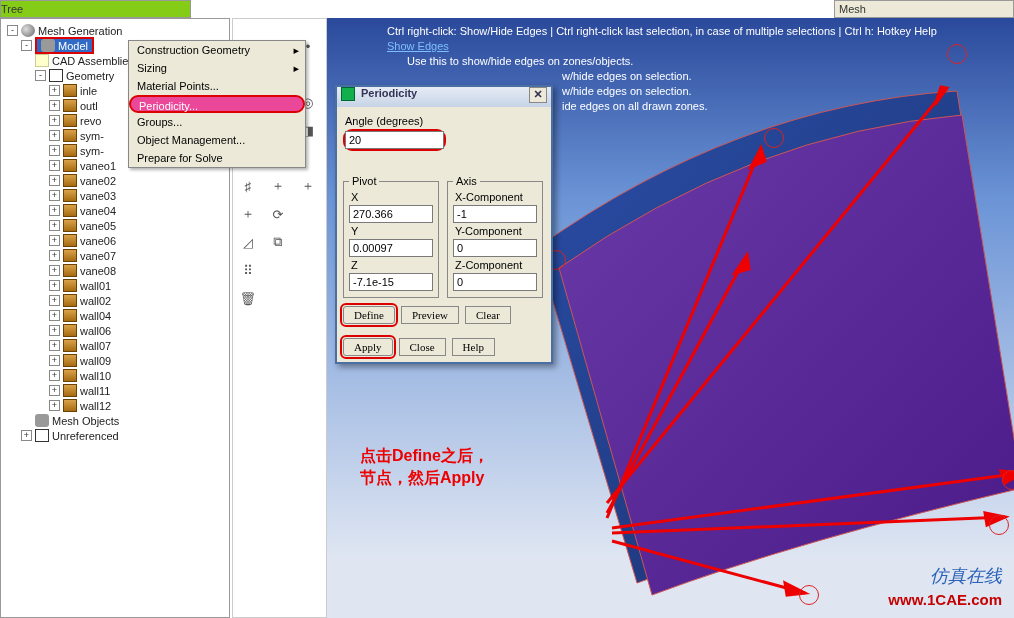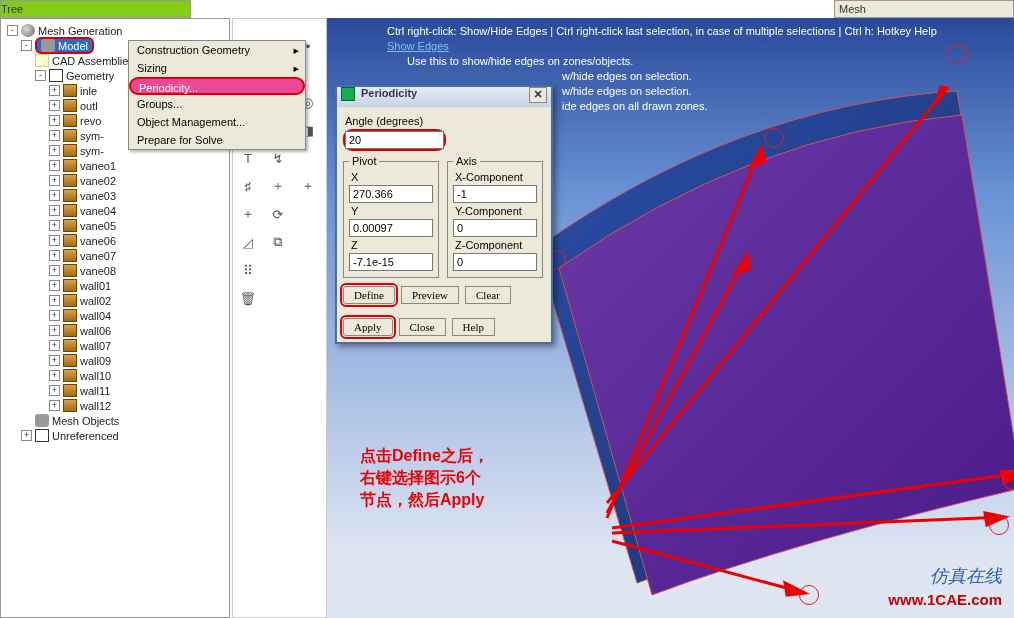--- a/index.html
+++ b/index.html
@@ -12,21 +12,21 @@
   .tree-row { display: flex; align-items: center; height: 15px; font-size: 11px; white-space: nowrap; }
   .tree-row .exp { width: 11px; height: 11px; border: 1px solid #888; text-align: center; line-height: 8px; font-size: 9px; margin-right: 3px; color: #333; }
   .tree-row .ico { width: 14px; height: 13px; margin-right: 3px; display: inline-block; }
   .ico-globe { background: radial-gradient(circle at 5px 5px,#ddd,#666); border-radius: 50%; }
   .ico-gear  { background: #999; border-radius: 3px; }
   .ico-cube  { background: linear-gradient(#d9a24a,#a76b10); border: 1px solid #6b4200; }
   .ico-ce    { background: #ffc; border: 1px solid #cc9; }
   .ico-ud    { background: #fff; border: 1px solid #333; }
   .tree-row .lbl { color: #222; }
   .pad1 { padding-left: 6px; } .pad2 { padding-left: 20px; } .pad3 { padding-left: 34px; } .pad4 { padding-left: 48px; }
-  .model-hl { border: 2px solid #d00; border-radius: 6px; padding: 0 4px; display: inline-flex; align-items: center; background: #316AC5; color:#fff;}
+  .model-hl { border: 2px solid #d00; border-radius: 0; padding: 0 4px; display: inline-flex; align-items: center; background: #316AC5; color:#fff;}
   .model-hl .lbl{ color:#fff;}
 
   .toolbar-strip { position: absolute; left: 232px; top: 18px; width: 95px; height: 600px; background: #fff; border: 1px solid #ccc; }
   .toolbar-strip .col { position:absolute; top:18px; display:flex; flex-direction:column; gap:10px; }
   .toolbar-strip .c1 { left:6px; } .toolbar-strip .c2 { left:36px; } .toolbar-strip .c3 { left:66px; }
   .tbic { width:18px; height:18px; display:inline-flex; align-items:center; justify-content:center; font-size:13px; color:#555; }
 
   .context-menu { position: absolute; left: 128px; top: 40px; width: 178px; background: #ece9d8; border: 1px solid #888; box-shadow: 2px 2px 3px rgba(0,0,0,.3); z-index: 50; }
   .menu-item { height: 18px; line-height: 18px; padding: 0 18px 0 8px; font-size: 11px; position: relative; }
   .menu-item.sel { background: #ec4899; color: #fff; }
@@ -41,21 +41,21 @@
   .dialog { position: absolute; left: 335px; top: 85px; width: 218px; background: #ece9d8; border: 2px solid #4a6fa2; box-shadow: 3px 3px 6px rgba(0,0,0,.4); z-index: 60; font-size:11px;}
   .dialog .titlebar { height: 20px; background: linear-gradient(#e6ecf5,#c6d3e6); display:flex; padding:0 4px; font-weight:bold; color:#335;}
   .dialog .titlebar .tico { width:14px; height:14px; background:#12b04c; margin-right:6px; border:1px solid #063;}
   .dialog .titlebar .close { margin-left:auto; width:18px; height:16px; background:#ece9d8; border:1px solid #888; text-align:center; line-height:12px; font-size:11px;}
   .dialog .body { padding:6px; }
   .dialog label.lab { display:block; margin:2px 0 2px 2px; }
   .dialog .inp { width:86px; height:18px; border:1px solid #7a7a7a; background:#fff; padding:0 3px; font-size:11px; line-height:16px; display:inline-block;}
   .dialog .inp.wide { width:99px; }
   .dialog .angle-hl { border:2px solid #d00; border-radius:9px; display:inline-block;}
   .dialog .row2 { display:flex; gap:8px; margin-top:4px;}
-  .dialog fieldset { border:1px solid #888; padding:2px 5px 6px; }
+  .dialog fieldset { border:1px solid #888; padding:2px 5px 6px;margin-top:20px; }
   .dialog fieldset legend { padding:0 3px; }
   .dialog fieldset .inp { width:84px;}
   .dialog .btns { display:flex; gap:6px; margin-top:8px; justify-content:flex-start;}
   .dialog .btns2 { display:flex; gap:6px; margin-top:14px; justify-content:flex-start;}
   .dialog button { font:11px Tahoma; background:#ece9d8; border:1px solid #888; padding:2px 10px; }
   .dialog .btn-hl { outline:2px solid #d00; outline-offset:1px; border-radius:3px;}
 
   .annotation { position:absolute; left:360px; top:445px; color:#e00; font-weight:bold; font-size:16px; line-height:22px; z-index:40;}
   .watermark1 { position:absolute; right:12px; bottom:30px; color:#2b62b8; font-size:18px; font-style:italic; font-weight:normal;}
   .watermark2 { position:absolute; right:12px; bottom:10px; color:#c60000; font-size:15px; font-weight:bold;}
@@ -241,20 +241,21 @@
     <span class="tbic">◎</span>
     <span class="tbic">◨</span>
     <span class="tbic"></span>
     <span class="tbic">＋</span>
   </div>
 </div>
 
 <div class="context-menu" id="ctx-menu">
     <div class="menu-item">Construction Geometry<span class="arrow">▸</span></div>
     <div class="menu-item">Sizing<span class="arrow">▸</span></div>
+    <div class="menu-item">Material Points...</div>
     <div class="menu-item sel menu-hl">Periodicity...</div>
     <div class="menu-item">Groups...</div>
     <div class="menu-item">Object Management...</div>
     <div class="menu-item">Prepare for Solve</div>
   </div>
 
 <div class="viewport">
   <div class="overlay-help">
     <div>Ctrl right-click: Show/Hide Edges | Ctrl right-click last selection, in case of multiple selections | Ctrl h: Hotkey Help</div>
     <div class="link">Show Edges</div>
@@ -338,18 +339,17 @@
     <div class="btns2">
       <button class="btn-hl">Apply</button>
       <button>Close</button>
       <button>Help</button>
     </div>
   </div>
 </div>
 
 <div class="annotation">
   <div>点击Define之后，</div>
-  <div>右键选择图示6个</div>
   <div>节点，然后Apply</div>
 </div>
 
 <div class="watermark1">仿真在线</div>
 <div class="watermark2">www.1CAE.com</div>
 
 </body></html>

